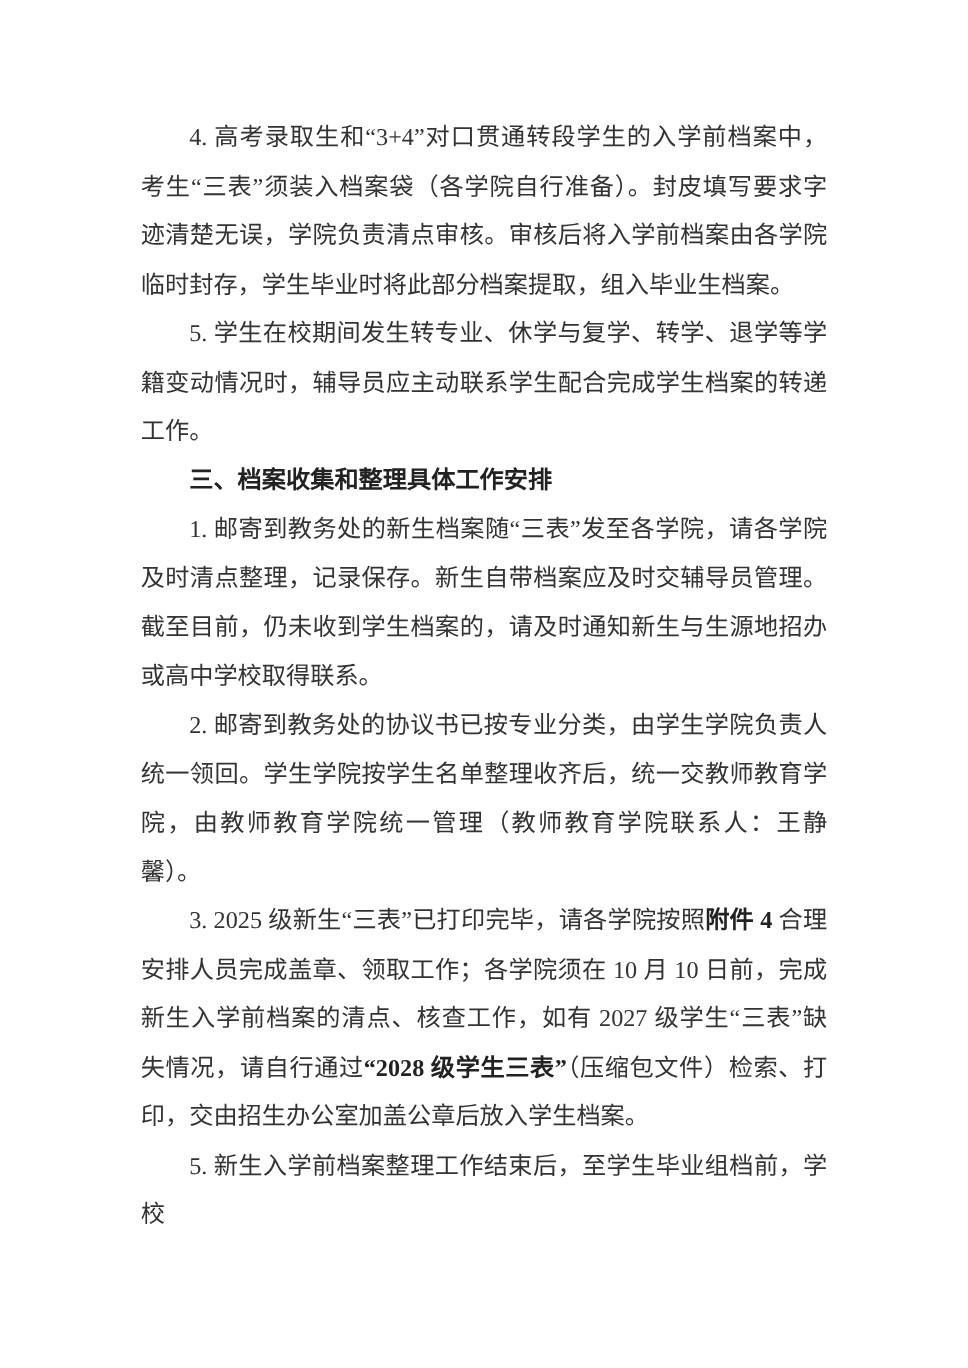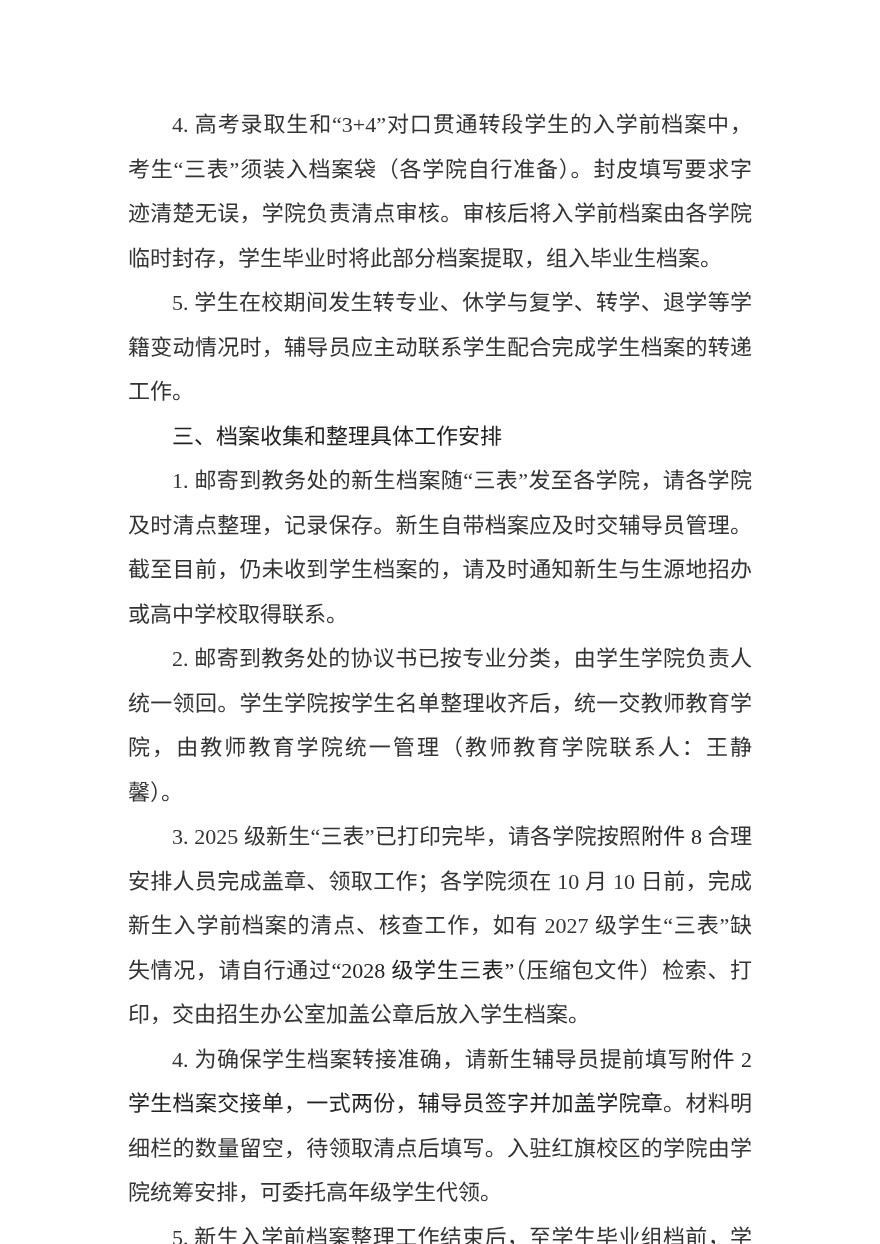--- a/index.html
+++ b/index.html
@@ -31,31 +31,30 @@
     padding: 0;
     word-break: break-all;
   }
   .para.heading {
     font-family: "Liberation Sans", "DejaVu Sans", sans-serif;
     font-weight: bold;
     color: #1f1f1f;
     text-align: left;
   }
   .run-bold {
-    font-weight: normal;
+    font-weight: bold;
     color: #222222;
   }
 </style>
 </head>
 <body>
 
 <div class="page">
   <div class="doc-body" id="doc-body">
       <p class="para body"><span class="run">4. 高考录取生和“3+4”对口贯通转段学生的入学前档案中，考生“三表”须装入档案袋（各学院自行准备）。封皮填写要求字迹清楚无误，学院负责清点审核。审核后将入学前档案由各学院临时封存，学生毕业时将此部分档案提取，组入毕业生档案。</span></p>
       <p class="para body"><span class="run">5. 学生在校期间发生转专业、休学与复学、转学、退学等学籍变动情况时，辅导员应主动联系学生配合完成学生档案的转递工作。</span></p>
       <p class="para heading"><span class="run-bold">三、档案收集和整理具体工作安排</span></p>
       <p class="para body"><span class="run">1. 邮寄到教务处的新生档案随“三表”发至各学院，请各学院及时清点整理，记录保存。新生自带档案应及时交辅导员管理。截至目前，仍未收到学生档案的，请及时通知新生与生源地招办或高中学校取得联系。</span></p>
       <p class="para body"><span class="run">2. 邮寄到教务处的协议书已按专业分类，由学生学院负责人统一领回。学生学院按学生名单整理收齐后，统一交教师教育学院，由教师教育学院统一管理（教师教育学院联系人：王静馨）。</span></p>
-      <p class="para body"><span class="run">3. 2025 级新生“三表”已打印完毕，请各学院按照</span><span class="run-bold">附件 8 </span><span class="run">合理安排人员完成盖章、领取工作；各学院须在 10 月 10 日前，完成新生入学前档案的清点、核查工作，如有 2027 级学生“三表”缺失情况，请自行通过</span><span class="run-bold">“2028 级学生三表”</span><span class="run">（压缩包文件）检索、打印，交由招生办公室加盖公章后放入学生档案。</span></p>
-      <p class="para body"><span class="run">4. 为确保学生档案转接准确，请新生辅导员提前填写</span><span class="run-bold">附件 2 学生档案交接单，一式两份，辅导员签字并加盖学院章</span><span class="run">。材料明细栏的数量留空，待领取清点后填写。入驻红旗校区的学院由学院统筹安排，可委托高年级学生代领。</span></p>
+      <p class="para body"><span class="run">3. 2025 级新生“三表”已打印完毕，请各学院按照</span><span class="run-bold">附件 4 </span><span class="run">合理安排人员完成盖章、领取工作；各学院须在 10 月 10 日前，完成新生入学前档案的清点、核查工作，如有 2027 级学生“三表”缺失情况，请自行通过</span><span class="run-bold">“2028 级学生三表”</span><span class="run">（压缩包文件）检索、打印，交由招生办公室加盖公章后放入学生档案。</span></p>
       <p class="para body"><span class="run">5. 新生入学前档案整理工作结束后，至学生毕业组档前，学校</span></p>
     </div>
 </div>
 
 </body></html>

